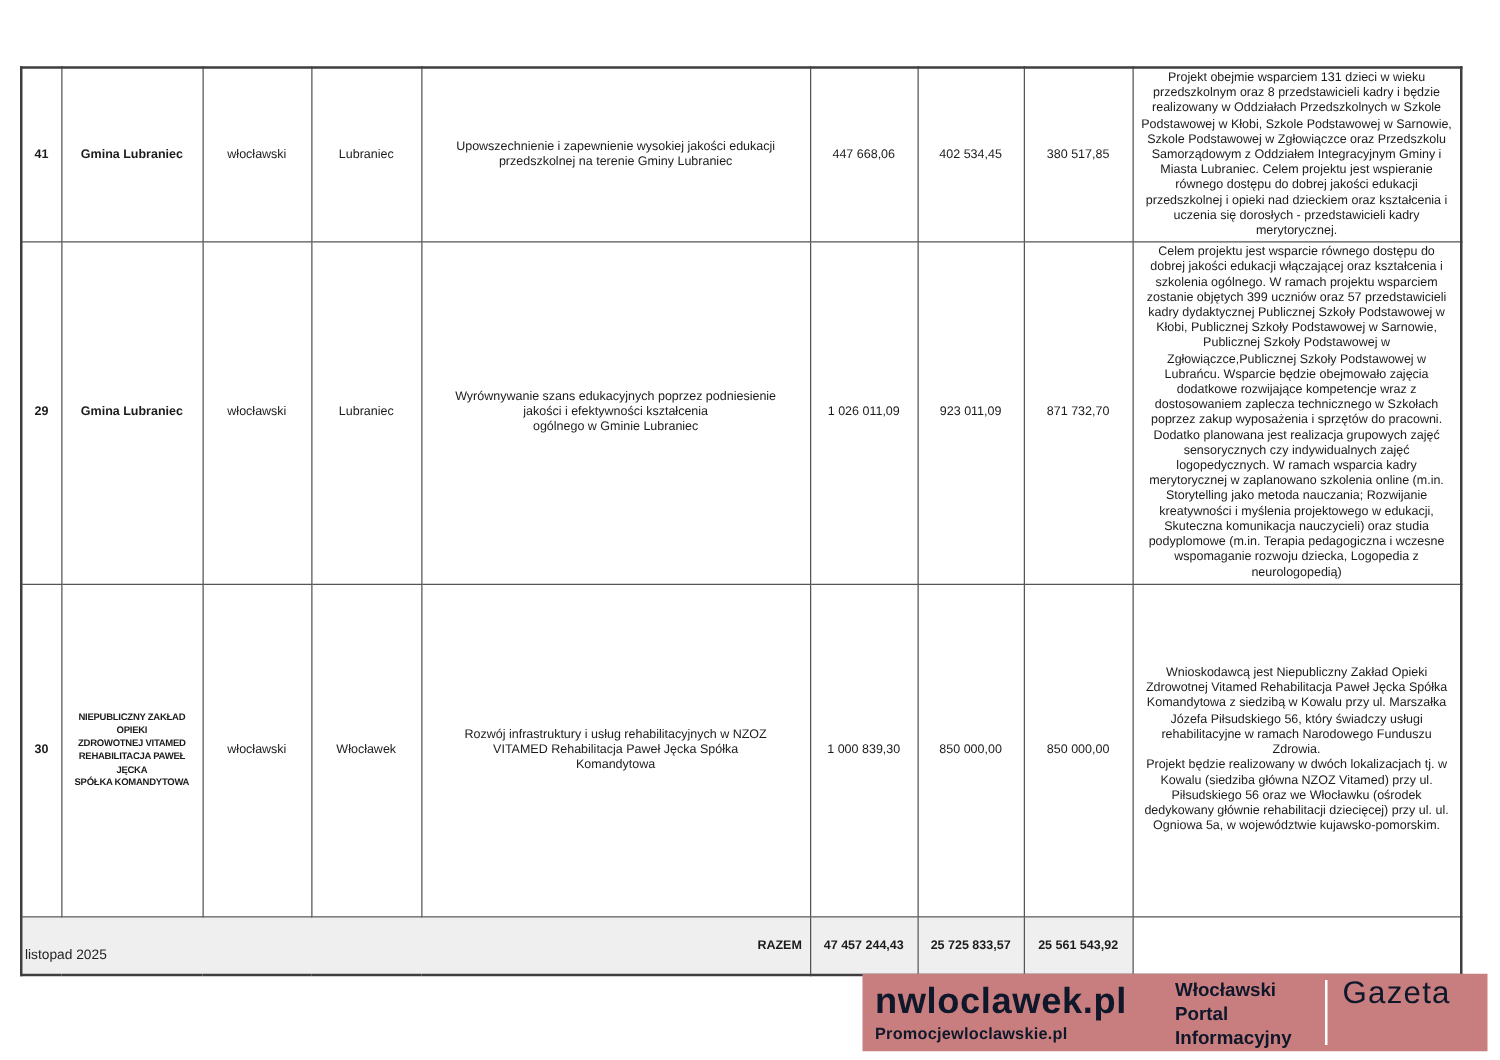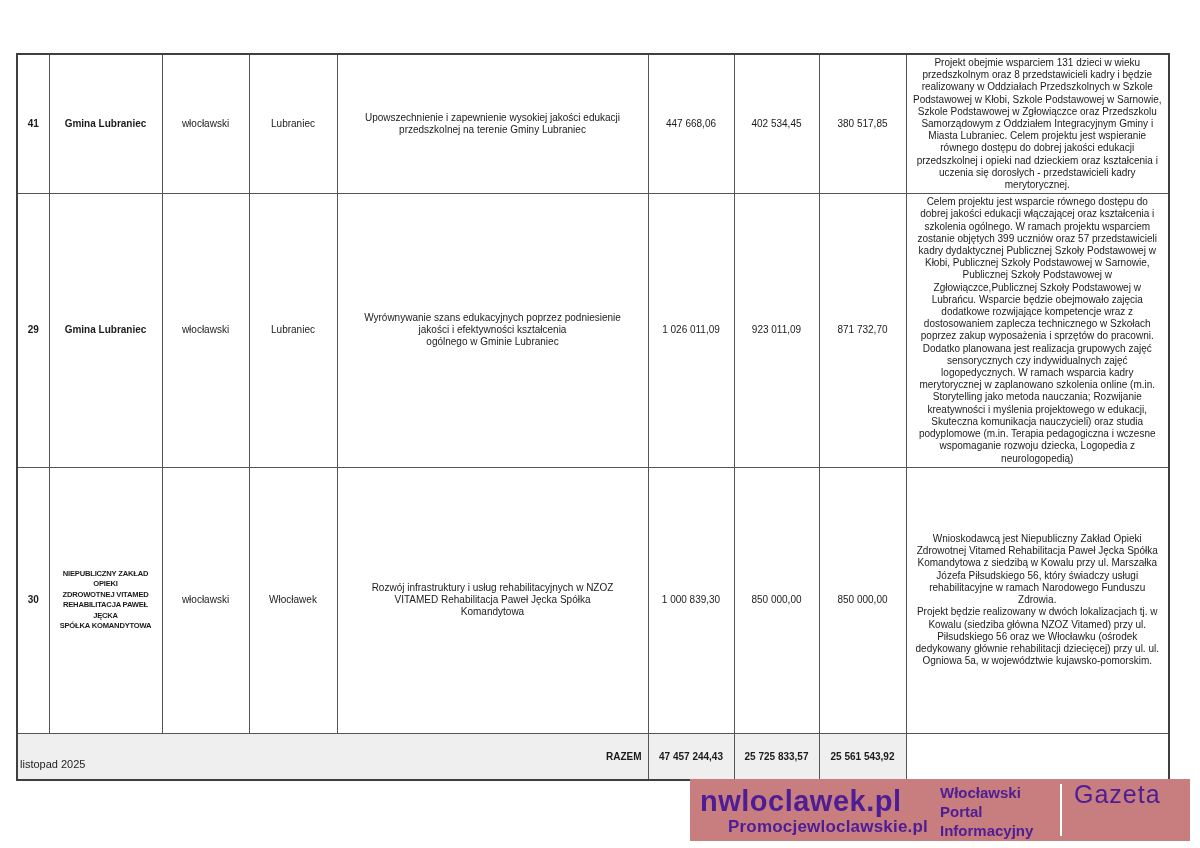--- a/index.html
+++ b/index.html
@@ -35,28 +35,28 @@
   }
   tr.summary-row td.summary-label{text-align:right;padding-right:6px;}
   tr.summary-row td.summary-empty{background:#ffffff;}
   
   .footer-note{
     position:absolute;left:20px;top:757px;font-size:11px;line-height:14px;color:#1f1f1f;
   }
   
   .logo-banner{
     position:absolute;left:690px;top:779px;width:500px;height:62px;
-    display:flex;align-items:stretch;color:#4c1d95;
+    display:flex;align-items:stretch;color:#0f172a;
   }
   .banner-left{
     width:248px;padding:3px 2px 0 10px;box-sizing:border-box;
     display:flex;flex-direction:column;justify-content:center;
   }
   .banner-site1{font-size:29px;font-weight:bold;line-height:30px;letter-spacing:0.5px;}
-  .banner-site2{font-size:17px;font-weight:bold;line-height:22px;letter-spacing:0.2px;margin-left:28px;}
+  .banner-site2{font-size:13px;font-weight:bold;line-height:22px;letter-spacing:0.2px;}
   .banner-mid{
     width:122px;padding:3px 0 0 2px;box-sizing:border-box;
     font-size:15px;font-weight:bold;line-height:19px;
     display:flex;flex-direction:column;justify-content:center;
   }
   .banner-divider{
     width:2px;background:#ffffff;margin:5px 0 5px 0;
   }
   .banner-right{
     flex:1;padding:2px 0 0 12px;box-sizing:border-box;

